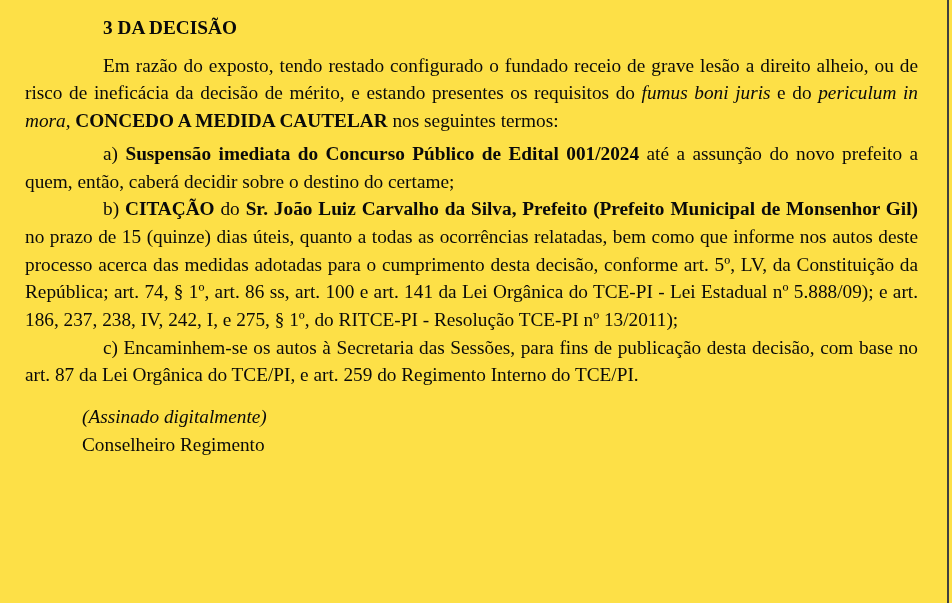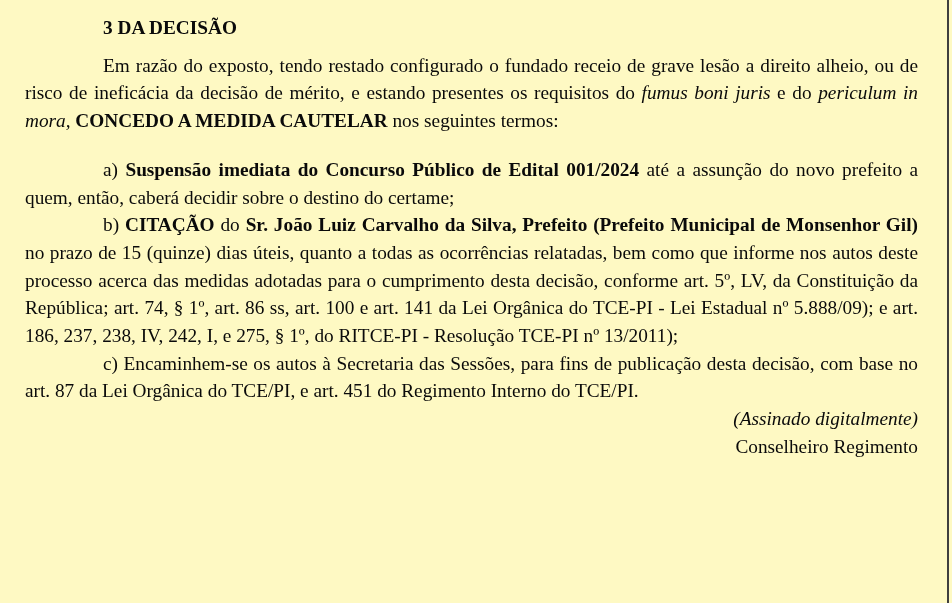--- a/index.html
+++ b/index.html
@@ -7,21 +7,21 @@
     padding: 0;
     width: 952px;
     height: 603px;
     background: #ffffff;
     overflow: hidden;
   }
   .page {
     position: relative;
     width: 952px;
     height: 603px;
-    background: #fef9c3;
+    background: #fde047;
     font-family: "Liberation Serif", serif;
     color: #0a0a0a;
   }
   .doc {
     position: absolute;
     left: 25px;
     top: 14px;
     width: 893px;
     font-size: 19.3px;
     line-height: 27.7px;
@@ -31,27 +31,28 @@
     margin: 0;
     text-indent: 78px;
   }
   .heading {
     font-weight: bold;
   }
   .intro {
     margin-top: 10px;
   }
   .item-a {
-    margin-top: 21px;
+    margin-top: 5px;
   }
   .bold { font-weight: bold; }
   .it   { font-style: italic; }
   .sig-block {
+    margin-top: 14px;
     padding-left: 57px;
-    text-align: right;
+    text-align: left;
   }
   .sig-line { margin: 0; }
   .edge-line {
     position: absolute;
     left: 947px;
     top: 0;
     width: 2px;
     height: 603px;
     background: #3f3f3f;
   }
@@ -63,21 +64,21 @@
   <div class="doc">
 
     <p class="para heading">3 DA DECISÃO</p>
 
     <p class="para intro"><span>Em razão do exposto, tendo restado configurado o fundado receio de grave lesão a direito alheio, ou de risco de ineficácia da decisão de mérito, e estando presentes os requisitos do </span><span class="it">fumus boni juris</span><span> e do </span><span class="it">periculum in mora, </span><span class="bold">CONCEDO A MEDIDA CAUTELAR</span><span> nos seguintes termos:</span></p>
 
     <p class="para item-a"><span>a) </span><span class="bold">Suspensão imediata do Concurso Público de Edital 001/2024</span><span> até a assunção do novo prefeito a quem, então, caberá decidir sobre o destino do certame;</span></p>
 
     <p class="para"><span>b) </span><span class="bold">CITAÇÃO</span><span> do </span><span class="bold">Sr. João Luiz Carvalho da Silva, Prefeito (Prefeito Municipal de Monsenhor Gil)</span><span> no prazo de 15 (quinze) dias úteis, quanto a todas as ocorrências relatadas, bem como que informe nos autos deste processo acerca das medidas adotadas para o cumprimento desta decisão, conforme art. 5º, LV, da Constituição da República; art. 74, § 1º, art. 86 ss, art. 100 e art. 141 da Lei Orgânica do TCE-PI - Lei Estadual nº 5.888/09); e art. 186, 237, 238, IV, 242, I, e 275, § 1º, do RITCE-PI - Resolução TCE-PI nº 13/2011);</span></p>
 
-    <p class="para"><span>c) Encaminhem-se os autos à Secretaria das Sessões, para fins de publicação desta decisão, com base no art. 87 da Lei Orgânica do TCE/PI, e art. 451 do Regimento Interno do TCE/PI.</span></p>
+    <p class="para"><span>c) Encaminhem-se os autos à Secretaria das Sessões, para fins de publicação desta decisão, com base no art. 87 da Lei Orgânica do TCE/PI, e art. 259 do Regimento Interno do TCE/PI.</span></p>
 
 
     <div class="sig-block">
       <p class="sig-line it">(Assinado digitalmente)</p>
       <p class="sig-line">Conselheiro Regimento</p>
     </div>
 
   </div>
 
   <div class="edge-line"></div>

